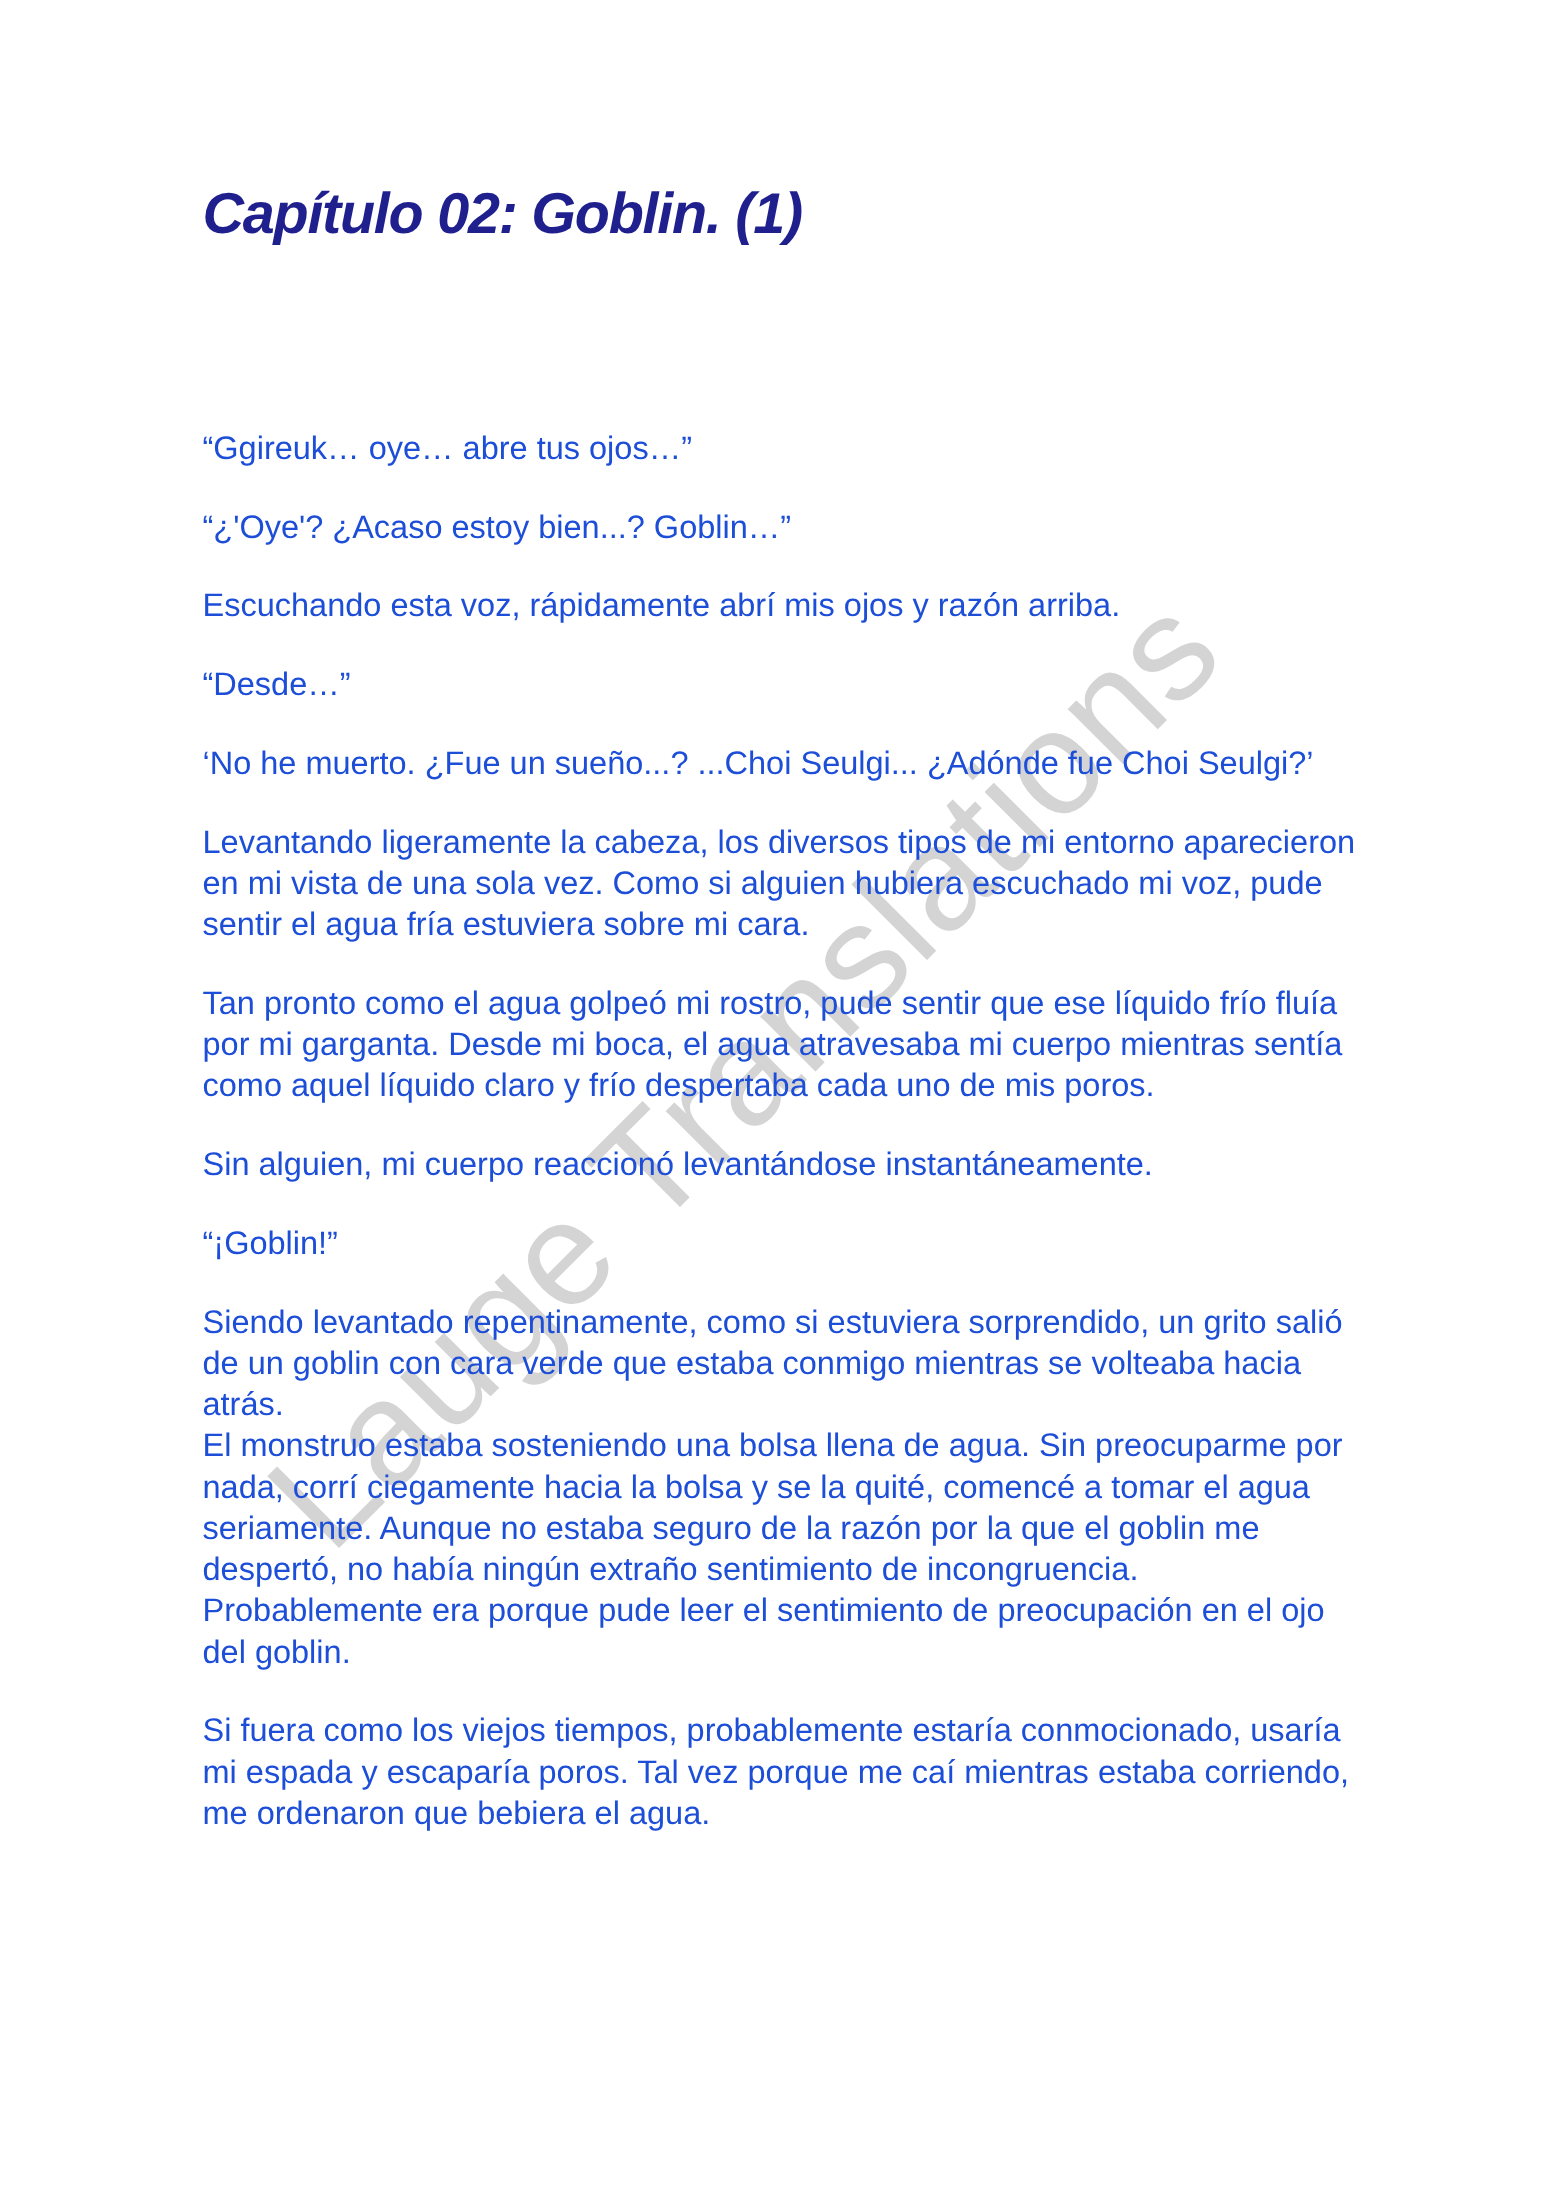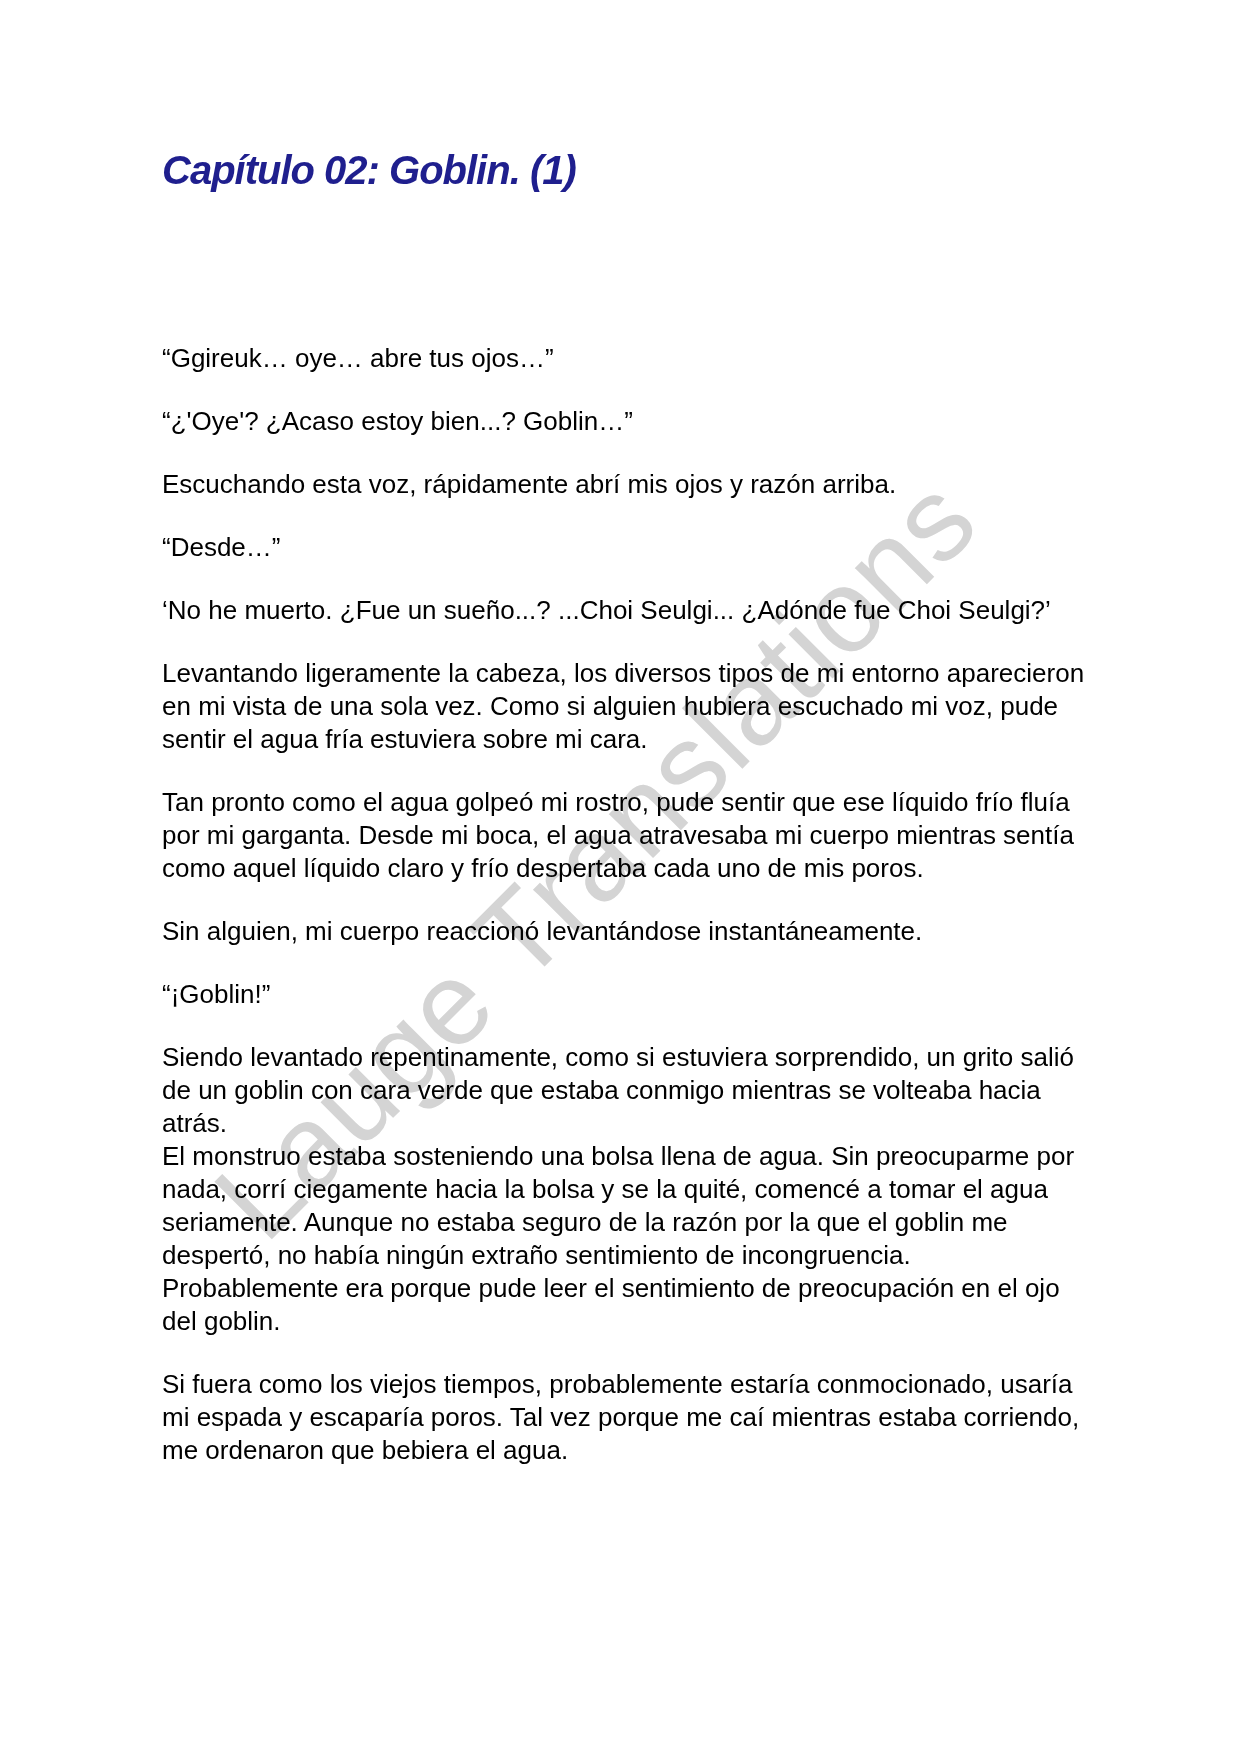--- a/index.html
+++ b/index.html
@@ -31,36 +31,36 @@
     user-select: none;
     letter-spacing: 1px;
   }
   .content {
     position: relative;
     z-index: 1;
     padding: 142px 150px 0 162px;
   }
   .doc-title {
     margin: 0;
-    font-size: 40px;
+    font-size: 46px;
     line-height: 56px;
     font-weight: bold;
     font-style: italic;
     color: #1f1f8e;
     letter-spacing: -1px;
   }
   .paragraphs {
     margin-top: 144px;
     max-width: 925px;
   }
   .paragraphs p {
     margin: 0 0 30px 0;
     font-size: 26px;
     line-height: 33px;
-    color: #000000;
+    color: #1d4ed8;
     white-space: pre-line;
   }
 </style>
 </head>
 <body>
 
 <div class="page">
 
   <div class="watermark">Lauge Translations</div>
 

